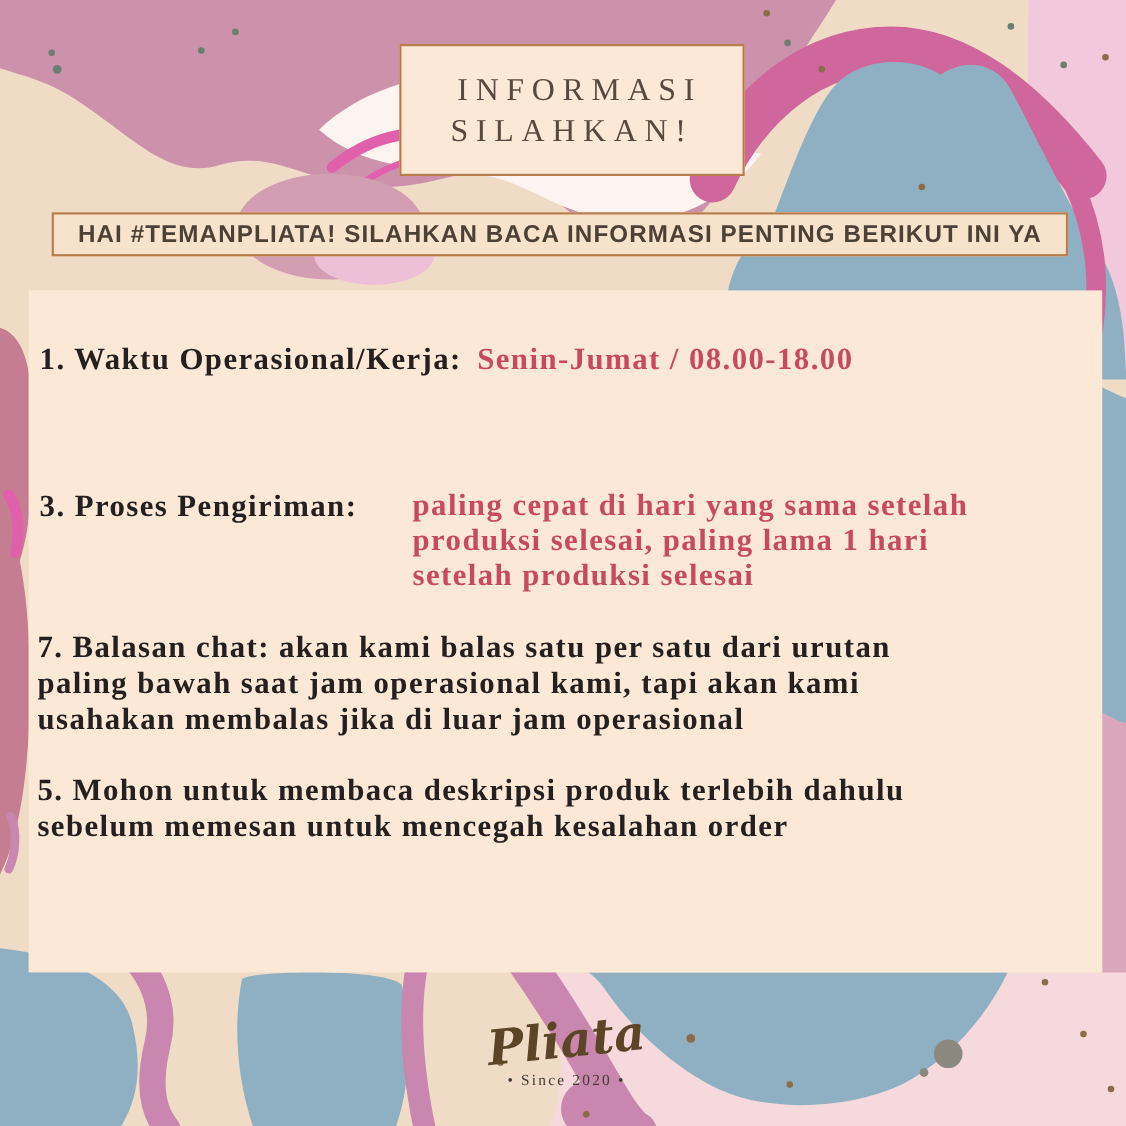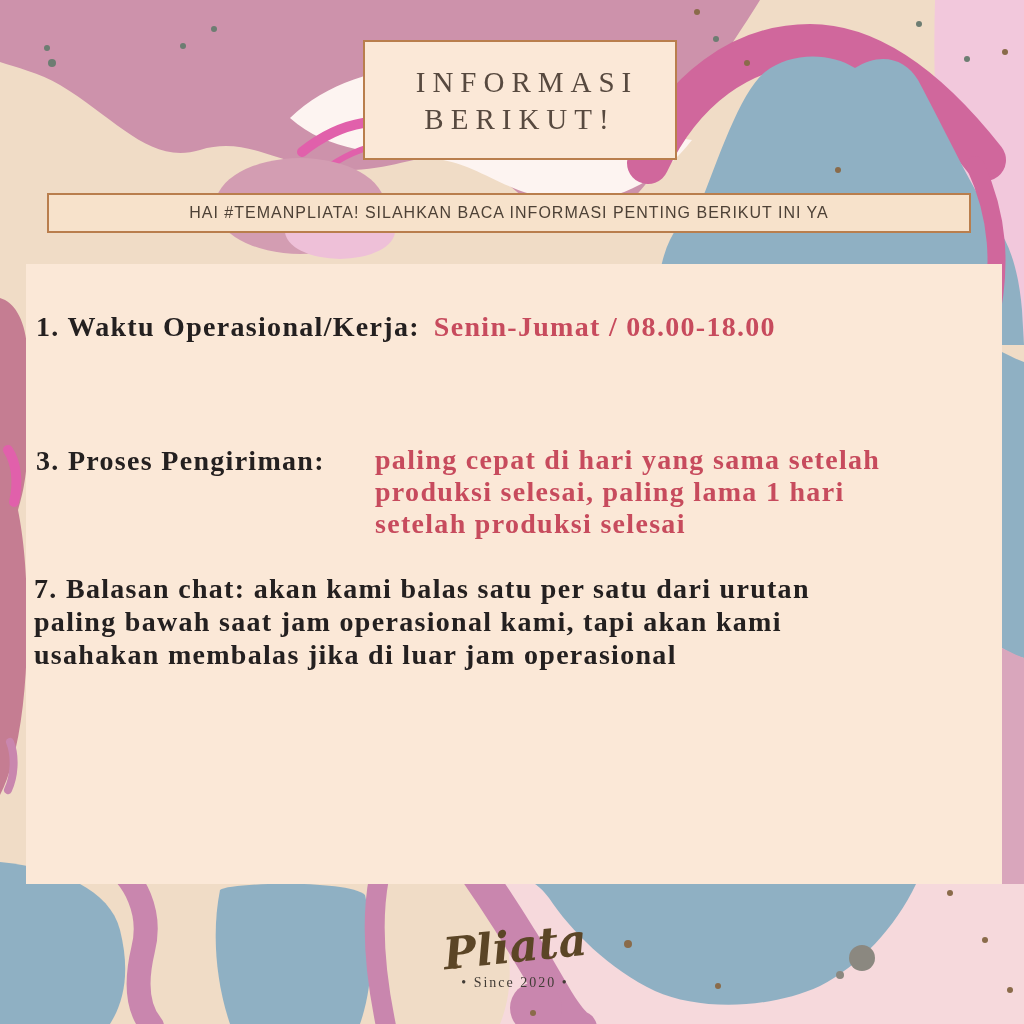--- a/index.html
+++ b/index.html
@@ -11,22 +11,22 @@
   .title-box{position:absolute;left:363px;top:40px;width:314px;height:120px;
     background:var(--panel-cream);border:2px solid var(--border-tan);
     box-sizing:border-box;text-align:center;color:var(--title-text);}
   .title-line{font-size:29px;letter-spacing:7px;line-height:37px;}
   .title-box .title-line:first-child{margin-top:22px;padding-left:14px;}
 
   
   .banner{position:absolute;left:47px;top:193px;width:924px;height:40px;
     background:var(--banner-cream);border:2px solid var(--border-tan);
     box-sizing:border-box;display:flex;align-items:center;justify-content:center;
-    font-family:"Liberation Sans","DejaVu Sans",sans-serif;font-weight:400;
-    font-size:16px;letter-spacing:1px;color:var(--banner-text);white-space:nowrap;}
+    font-family:"Liberation Sans","DejaVu Sans",sans-serif;font-weight:700;
+    font-size:22px;letter-spacing:1px;color:var(--banner-text);white-space:nowrap;}
 
   
   .content{position:absolute;left:26px;top:264px;width:976px;height:620px;
     background:var(--panel-cream);color:var(--body-black);font-size:28px;letter-spacing:1.3px;font-weight:bold;}
   .ln{position:absolute;white-space:pre-line;}
   .red{color:var(--body-red);}
   .i1l1{left:10px;top:15px;}
   .i1l1 .red{margin-left:14px;}
   .i1l2{left:44px;top:55px;}
   .i2{left:10px;top:112px;}
@@ -125,41 +125,43 @@
       <circle class="sp-brown" cx="950" cy="893" r="3"></circle>
         <circle class="sp-brown" cx="985" cy="940" r="3"></circle>
       <circle class="sp-brown" cx="1010" cy="990" r="3"></circle>
       <circle class="sp-gray" cx="862" cy="958" r="13"></circle>
         <circle class="sp-gray" cx="840" cy="975" r="4"></circle>
     </g>
   </svg>
 
   <div class="title-box">
     <div class="title-line">INFORMASI</div>
-    <div class="title-line">BERIKUT!</div>
+    <div class="title-line">SILAHKAN!</div>
   </div>
 
   <div class="banner">
     <span>HAI #TEMANPLIATA! SILAHKAN BACA INFORMASI PENTING BERIKUT INI YA</span>
   </div>
 
   <div class="content">
     <div class="ln i1l1">
       <span>1. Waktu Operasional/Kerja:</span><span class="red">Senin-Jumat / 08.00-18.00</span>
     </div>
 
 
     <div class="ln i3lbl">3. Proses Pengiriman:</div>
     <div class="ln i3val red">paling cepat di hari yang sama setelah
 produksi selesai, paling lama 1 hari
 setelah produksi selesai</div>
 
     <div class="ln i4">7. Balasan chat: akan kami balas satu per satu dari urutan
 paling bawah saat jam operasional kami, tapi akan kami
 usahakan membalas jika di luar jam operasional</div>
+    <div class="ln i5">5. Mohon untuk membaca deskripsi produk terlebih dahulu
+sebelum memesan untuk mencegah kesalahan order</div>
   </div>
 
   <div class="logo-wrap">
     <div class="logo-name">Pliata</div>
     <div class="logo-tagline">• Since 2020 •</div>
   </div>
 
 </div>
 
 </body></html>

